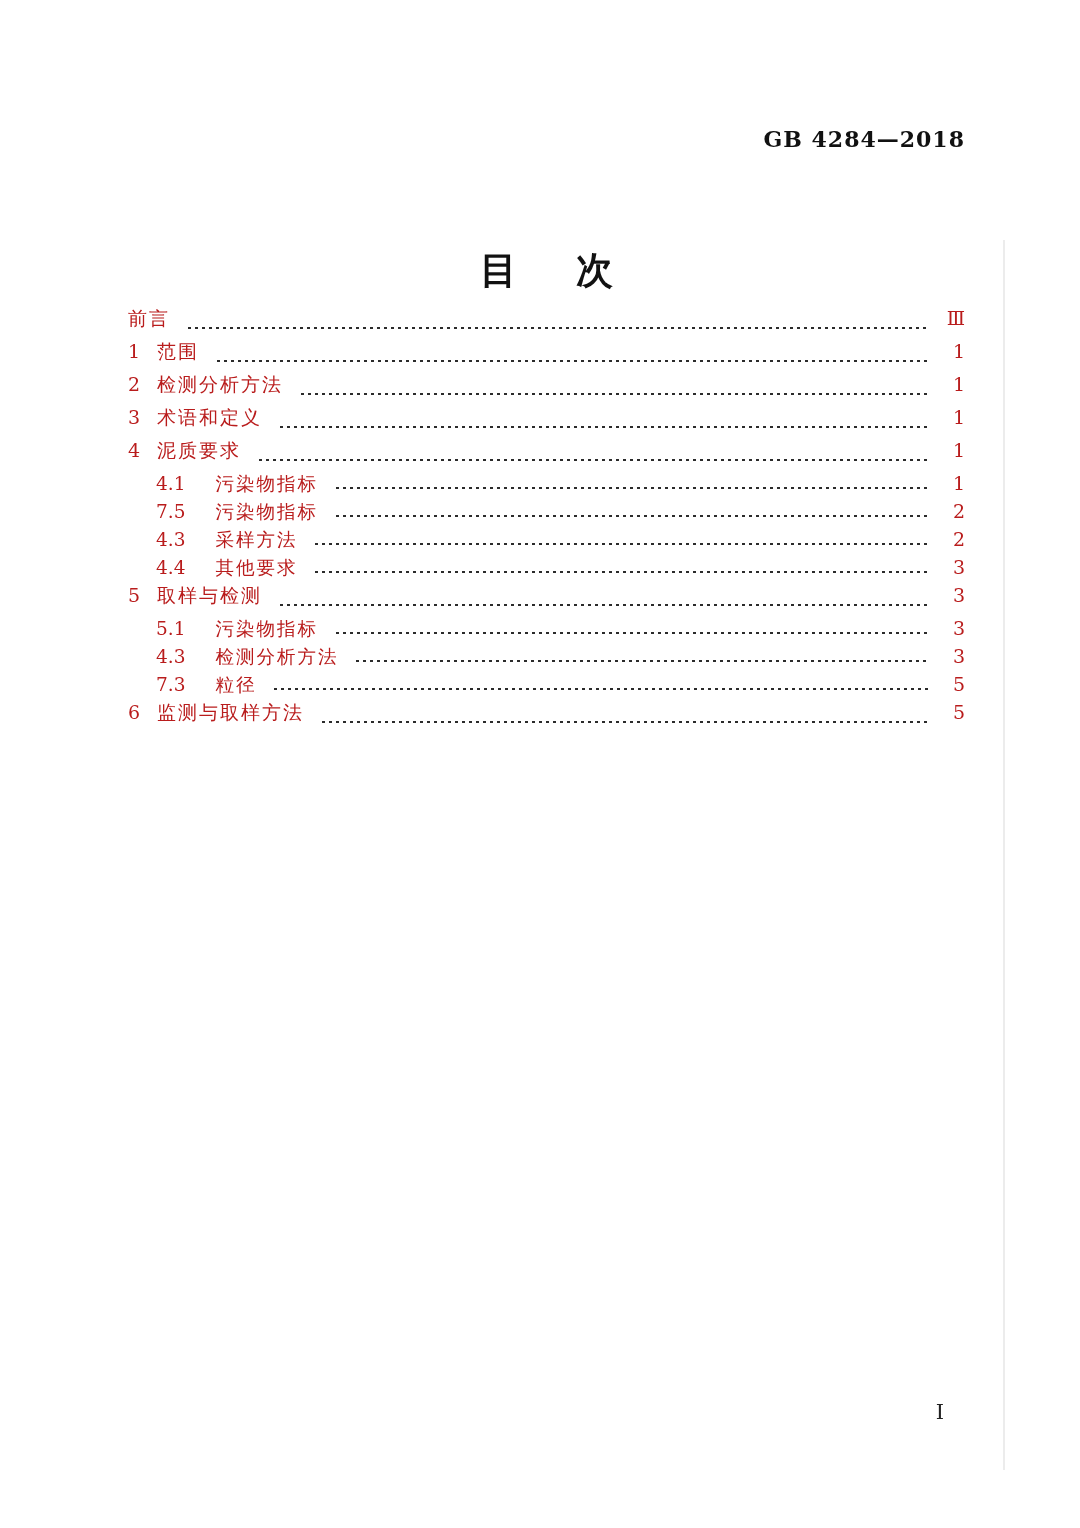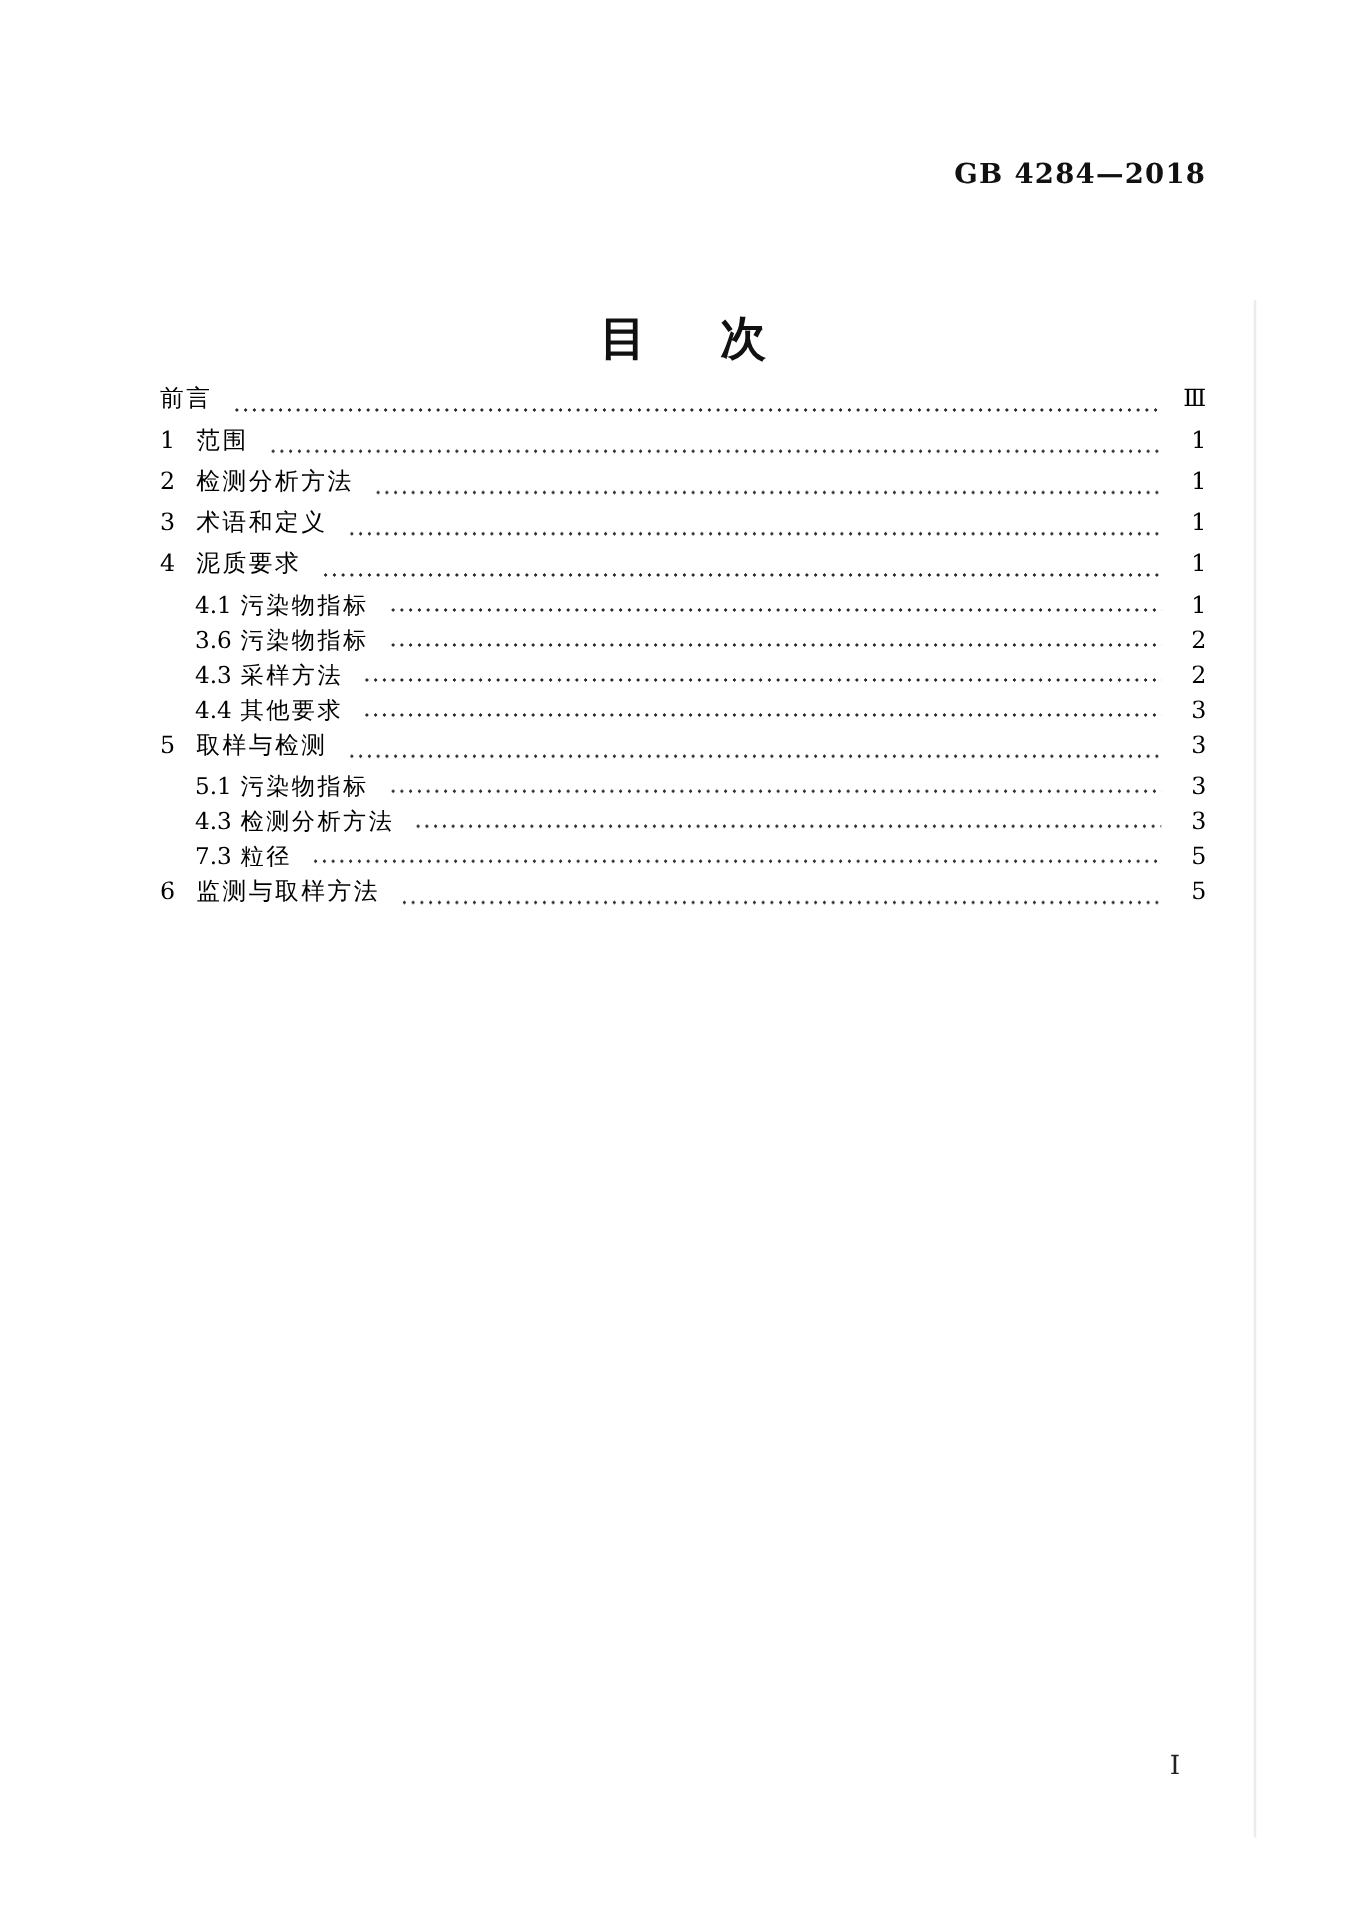--- a/index.html
+++ b/index.html
@@ -53,28 +53,28 @@
     position: absolute;
     top: 306px;
     left: 128px;
     width: 837px;
   }
 
   .toc-row {
     display: flex;
     align-items: baseline;
     font-size: 19px;
-    color: #000000;
+    color: #b91c1c;
     white-space: nowrap;
   }
   .toc-row.lvl0 { height: 33px; }
   .toc-row.lvl1 { height: 28px; padding-left: 28px; font-size: 18.5px; }
 
   .toc-num { margin-right: 17px; }
-  .toc-row.lvl1 .toc-num { margin-right: 7px; }
+  .toc-row.lvl1 .toc-num { margin-right: 30px; }
 
   .toc-label { margin-right: 4px; letter-spacing: 2px; }
 
   .toc-leader {
     flex: 1 1 auto;
     align-self: flex-end;
     height: 14px;
     margin: 0 10px 4px 12px;
     background-image: radial-gradient(circle, #2b2b2b 1.15px, rgba(0,0,0,0) 1.35px);
     background-size: 7px 14px;
@@ -146,21 +146,21 @@
   </div>
 
   <div class="toc-row lvl1">
     <span class="toc-num">4.1</span>
     <span class="toc-label">污染物指标</span>
     <span class="toc-leader"></span>
     <span class="toc-page">1</span>
   </div>
 
   <div class="toc-row lvl1">
-    <span class="toc-num">3.6</span>
+    <span class="toc-num">7.5</span>
     <span class="toc-label">污染物指标</span>
     <span class="toc-leader"></span>
     <span class="toc-page">2</span>
   </div>
 
   <div class="toc-row lvl1">
     <span class="toc-num">4.3</span>
     <span class="toc-label">采样方法</span>
     <span class="toc-leader"></span>
     <span class="toc-page">2</span>

